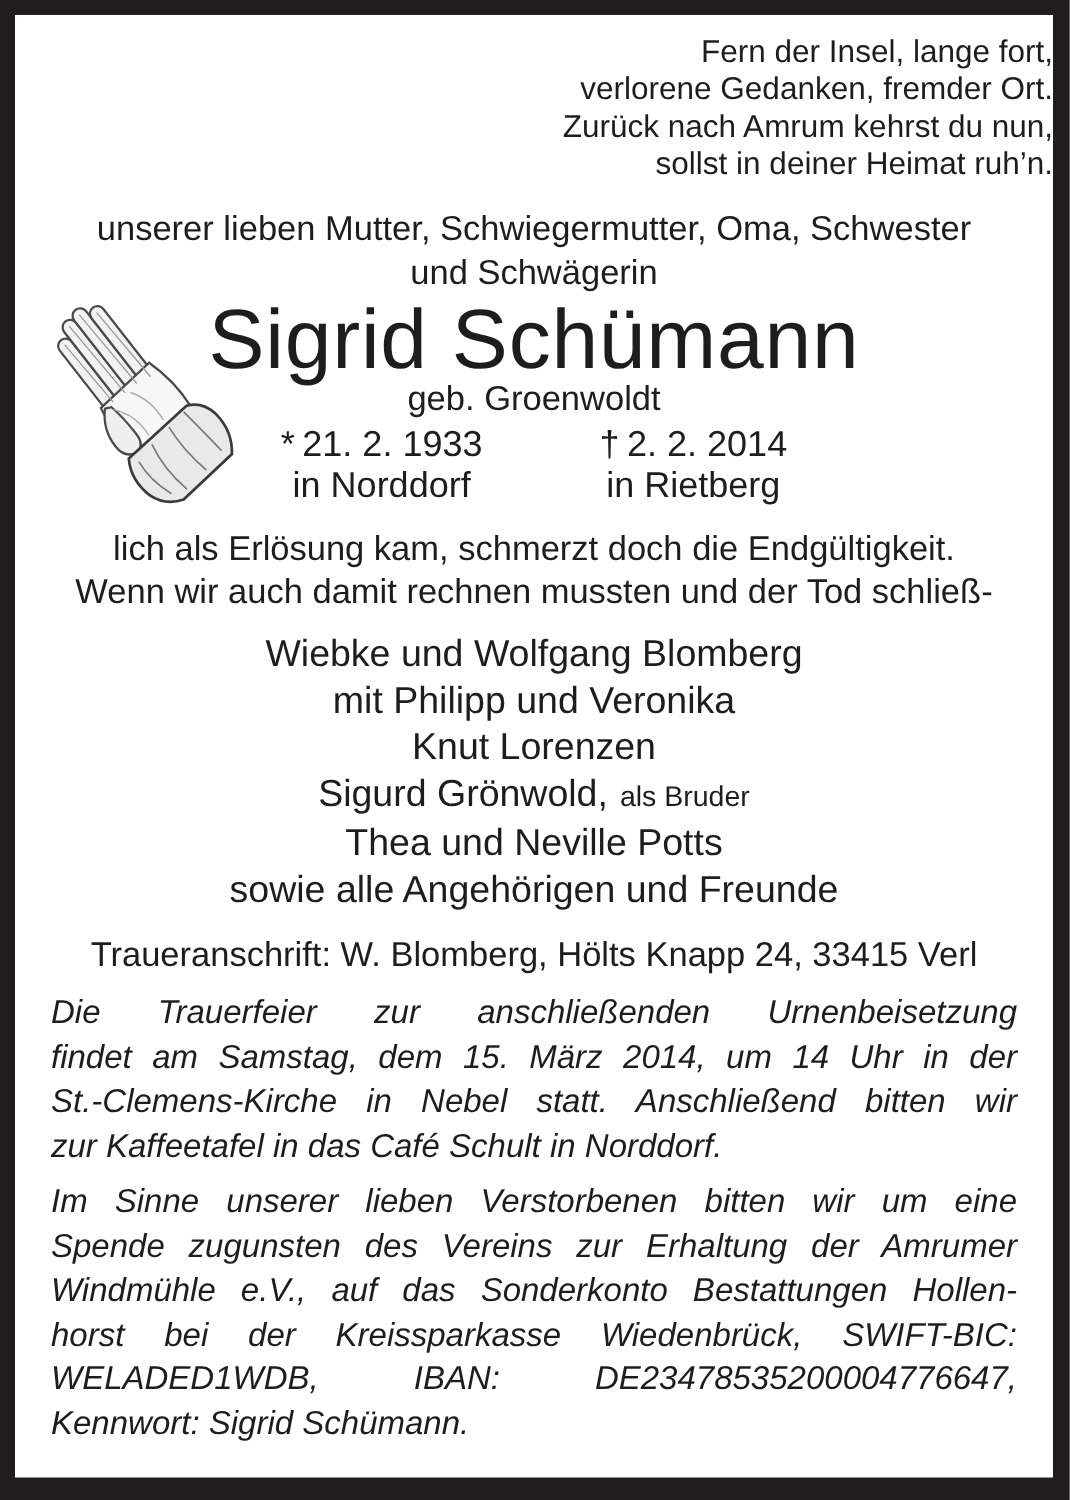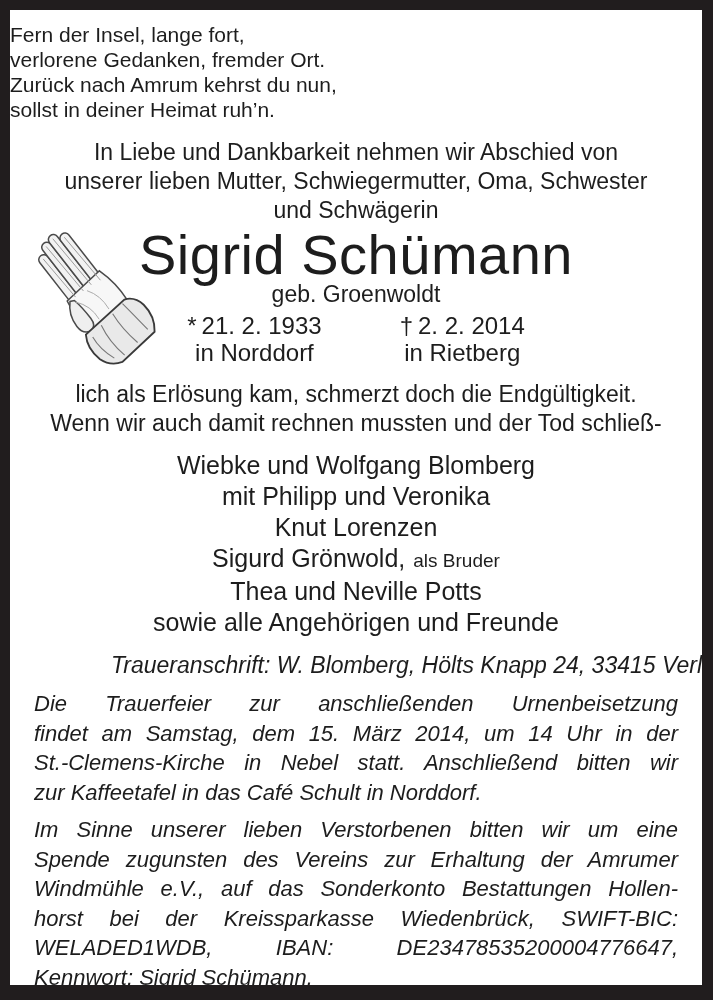--- a/index.html
+++ b/index.html
@@ -17,59 +17,58 @@
     color:#1d1d1d;
   }
   .inner{
     box-sizing:border-box;
     width:100%;height:100%;
     padding-top:12px;
     overflow:hidden;
   }
   .line{white-space:nowrap;}
   
-  .poem{text-align:left;font-size:21px;line-height:25px;}
+  .poem{text-align:right;font-size:21px;line-height:25px;}
   
   .intro{margin-top:16px;text-align:center;font-size:23px;line-height:29px;}
   
   .name-section{position:relative;margin-top:4px;text-align:center;}
   .hands{position:absolute;left:8px;top:-10px;width:152px;height:160px;}
   .deceased-name{margin:0;font-size:56px;line-height:52px;font-weight:400;letter-spacing:0.5px;}
   .maiden{font-size:23px;line-height:27px;}
   .dates{display:flex;justify-content:center;gap:78px;margin-top:4px;font-size:24px;line-height:27px;}
   .date-col{text-align:center;}
   .date-sym{margin-right:5px;}
   
   .condolence{margin-top:14px;text-align:center;font-size:23px;line-height:29px;}
   
   .mourners{margin-top:12px;text-align:center;font-size:25px;line-height:31px;}
   .mourner-suffix{font-size:19px;margin-left:8px;}
   
-  .address{margin-top:14px;text-align:right;font-size:23px;line-height:27px;font-style:italic;}
+  .address{margin-top:14px;text-align:center;font-size:23px;line-height:27px;}
   
   .para{margin-top:10px;padding:0 24px;font-size:22px;line-height:29.5px;}
   .para.second{margin-top:8px;}
   .jline{text-align:justify;text-align-last:justify;font-style:italic;}
   .jlast{text-align:right;text-align-last:left;}
 </style>
 </head>
 <body>
 
 <div class="notice">
   <div class="inner">
 
     <div class="poem">
       <div class="line">Fern der Insel, lange fort,</div>
       <div class="line">verlorene Gedanken, fremder Ort.</div>
       <div class="line">Zurück nach Amrum kehrst du nun,</div>
       <div class="line">sollst in deiner Heimat ruh’n.</div>
     </div>
 
     <div class="intro">
-      <div class="line">In Liebe und Dankbarkeit nehmen wir Abschied von</div>
       <div class="line">unserer lieben Mutter, Schwiegermutter, Oma, Schwester</div>
       <div class="line">und Schwägerin</div>
     </div>
 
     <div class="name-section">
       <div class="hands">
         <svg viewBox="0 0 152 160" width="152" height="160" aria-hidden="true">
           <g transform="rotate(-38 72 82)">
             <g fill="#f2f2f2" stroke="#4a4a4a" stroke-width="1.5" stroke-linejoin="round">
               <rect x="56" y="16" width="10" height="58" rx="5"></rect>

